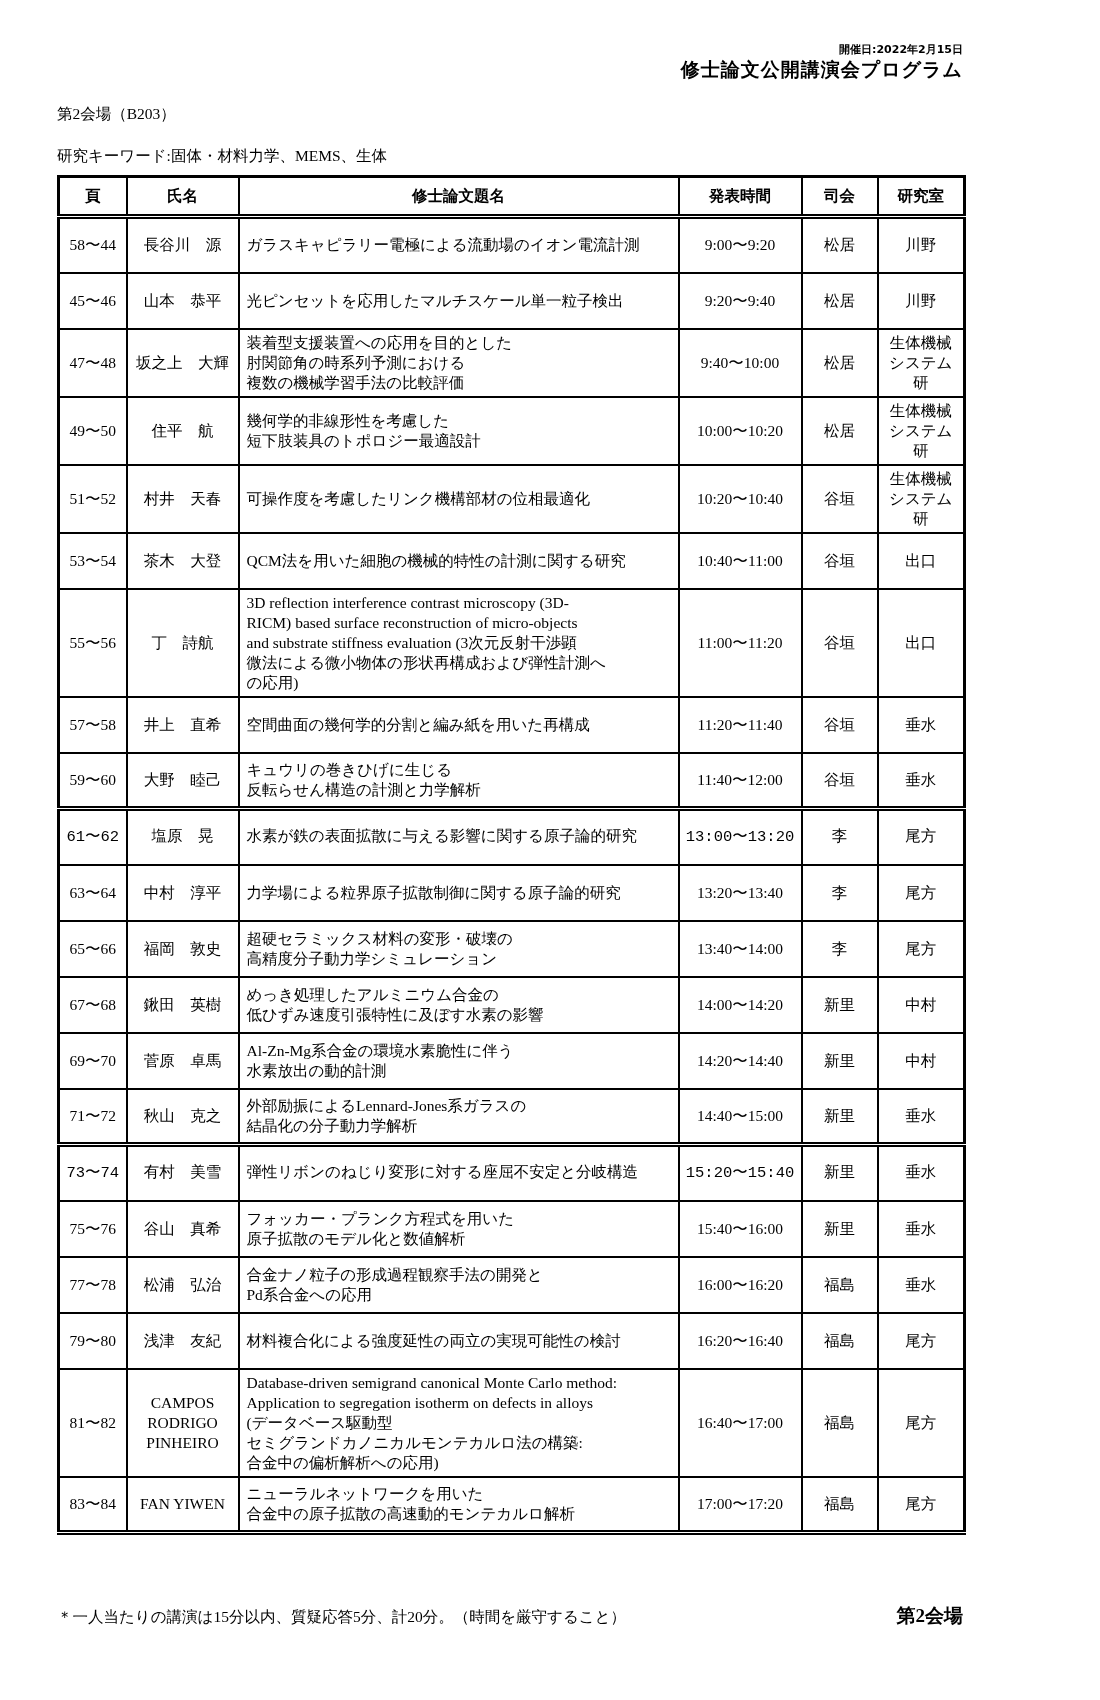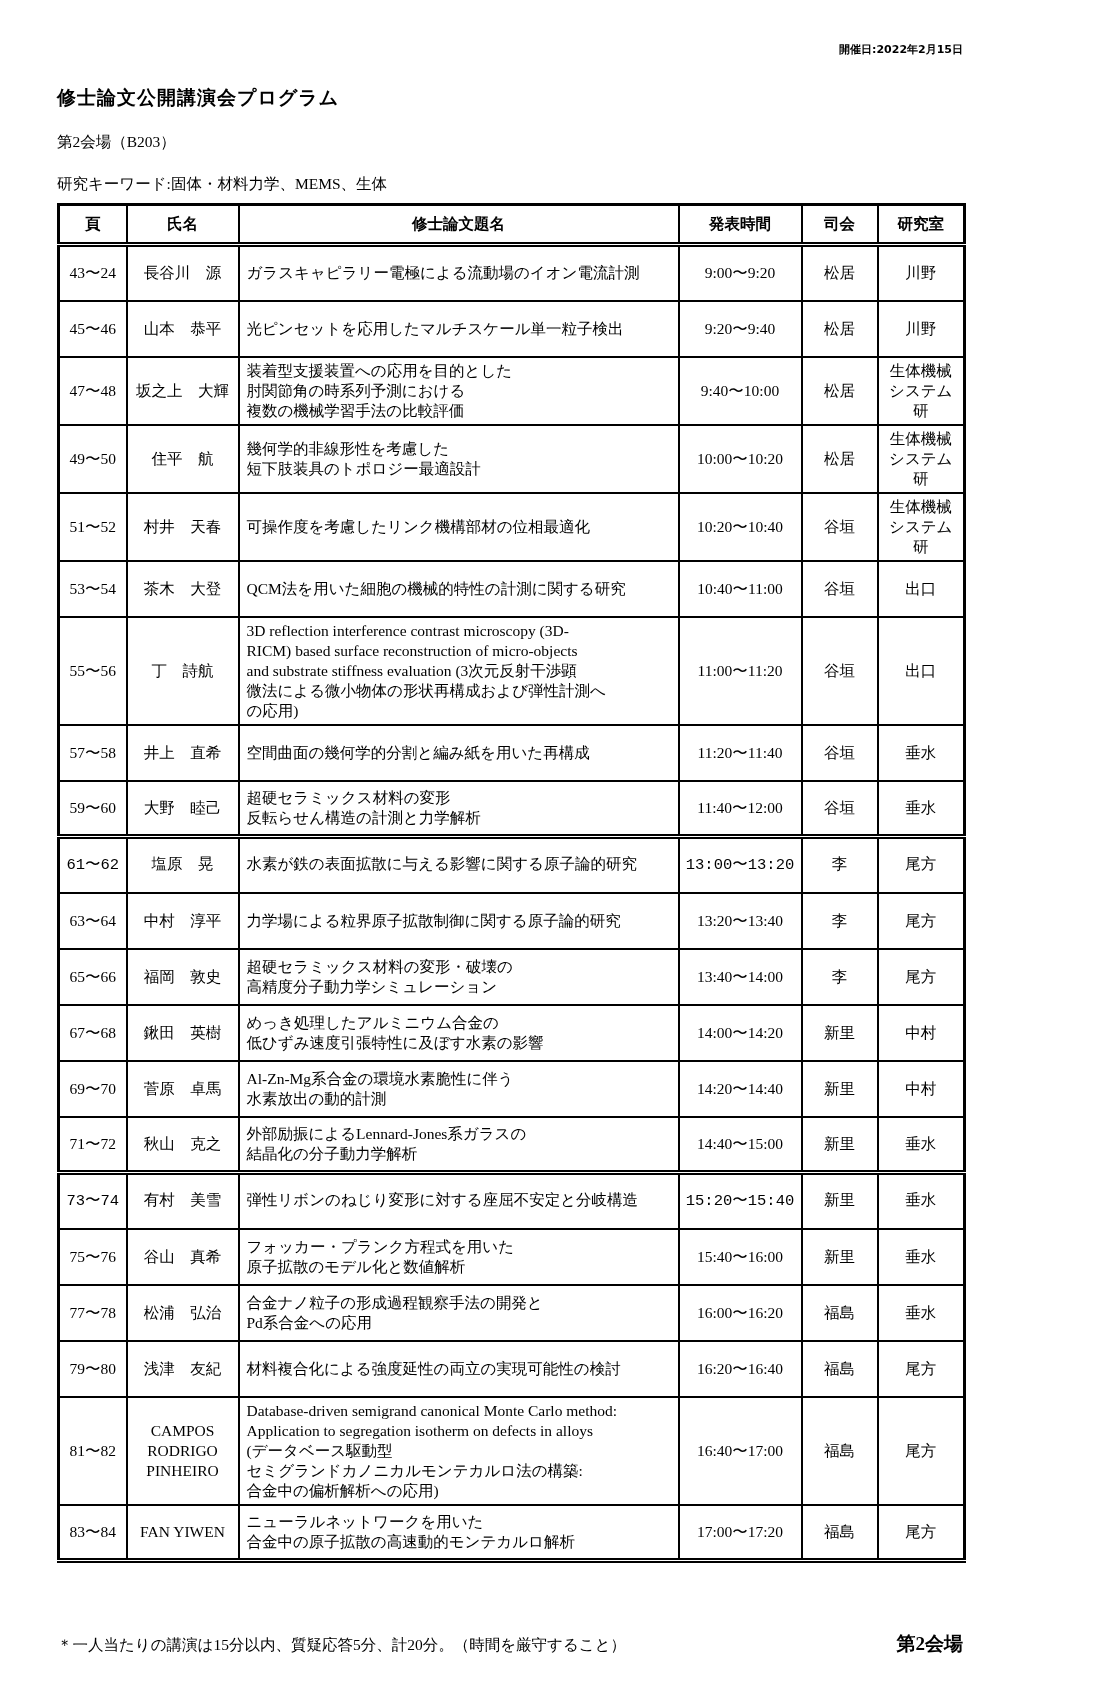--- a/index.html
+++ b/index.html
@@ -7,22 +7,22 @@
     width:1100px; height:1700px;
     font-family:"Liberation Serif","DejaVu Serif",serif;
     color:#000; position:relative; overflow:hidden;
   }
   .page { padding:42px 137px 0 57px; }
   .date-line {
     text-align:right; font-size:11px; font-weight:bold;
     font-family:"DejaVu Sans","Liberation Sans",sans-serif;
   }
   .title {
-    text-align:left; font-size:19px; font-weight:bold;
-    margin-top:28px; letter-spacing:1px;
+    text-align:right; font-size:19px; font-weight:bold;
+    margin-top:0; letter-spacing:1px;
   }
   .venue { font-size:15.5px; margin-top:21px; }
   .keywords { font-size:15.5px; margin-top:21px; }
 
   table.program {
     border-collapse:collapse; width:906px; margin-top:8px;
     table-layout:fixed; border:3px solid #000;
   }
   .program th, .program td { border:2px solid #000; }
   .program thead th {
@@ -72,21 +72,21 @@
         <th>頁</th>
         <th>氏名</th>
         <th>修士論文題名</th>
         <th>発表時間</th>
         <th>司会</th>
         <th>研究室</th>
       </tr>
     </thead>
     <tbody>
         <tr>
-          <td class="cell-page">43〜24</td>
+          <td class="cell-page">58〜44</td>
           <td class="cell-name">長谷川　源</td>
           <td class="cell-title">ガラスキャピラリー電極による流動場のイオン電流計測</td>
           <td class="cell-time">9:00〜9:20</td>
           <td class="cell-chair">松居</td>
           <td class="cell-lab">川野</td>
         </tr>
         <tr>
           <td class="cell-page">45〜46</td>
           <td class="cell-name">山本　恭平</td>
           <td class="cell-title">光ピンセットを応用したマルチスケール単一粒子検出</td>
@@ -151,21 +151,21 @@
           <td class="cell-page">57〜58</td>
           <td class="cell-name">井上　直希</td>
           <td class="cell-title">空間曲面の幾何学的分割と編み紙を用いた再構成</td>
           <td class="cell-time">11:20〜11:40</td>
           <td class="cell-chair">谷垣</td>
           <td class="cell-lab">垂水</td>
         </tr>
         <tr>
           <td class="cell-page">59〜60</td>
           <td class="cell-name">大野　睦己</td>
-          <td class="cell-title">超硬セラミックス材料の変形
+          <td class="cell-title">キュウリの巻きひげに生じる
 反転らせん構造の計測と力学解析</td>
           <td class="cell-time">11:40〜12:00</td>
           <td class="cell-chair">谷垣</td>
           <td class="cell-lab">垂水</td>
         </tr>
         <tr class="section-start">
           <td class="cell-page">61〜62</td>
           <td class="cell-name">塩原　晃</td>
           <td class="cell-title">水素が鉄の表面拡散に与える影響に関する原子論的研究</td>
           <td class="cell-time">13:00〜13:20</td>

